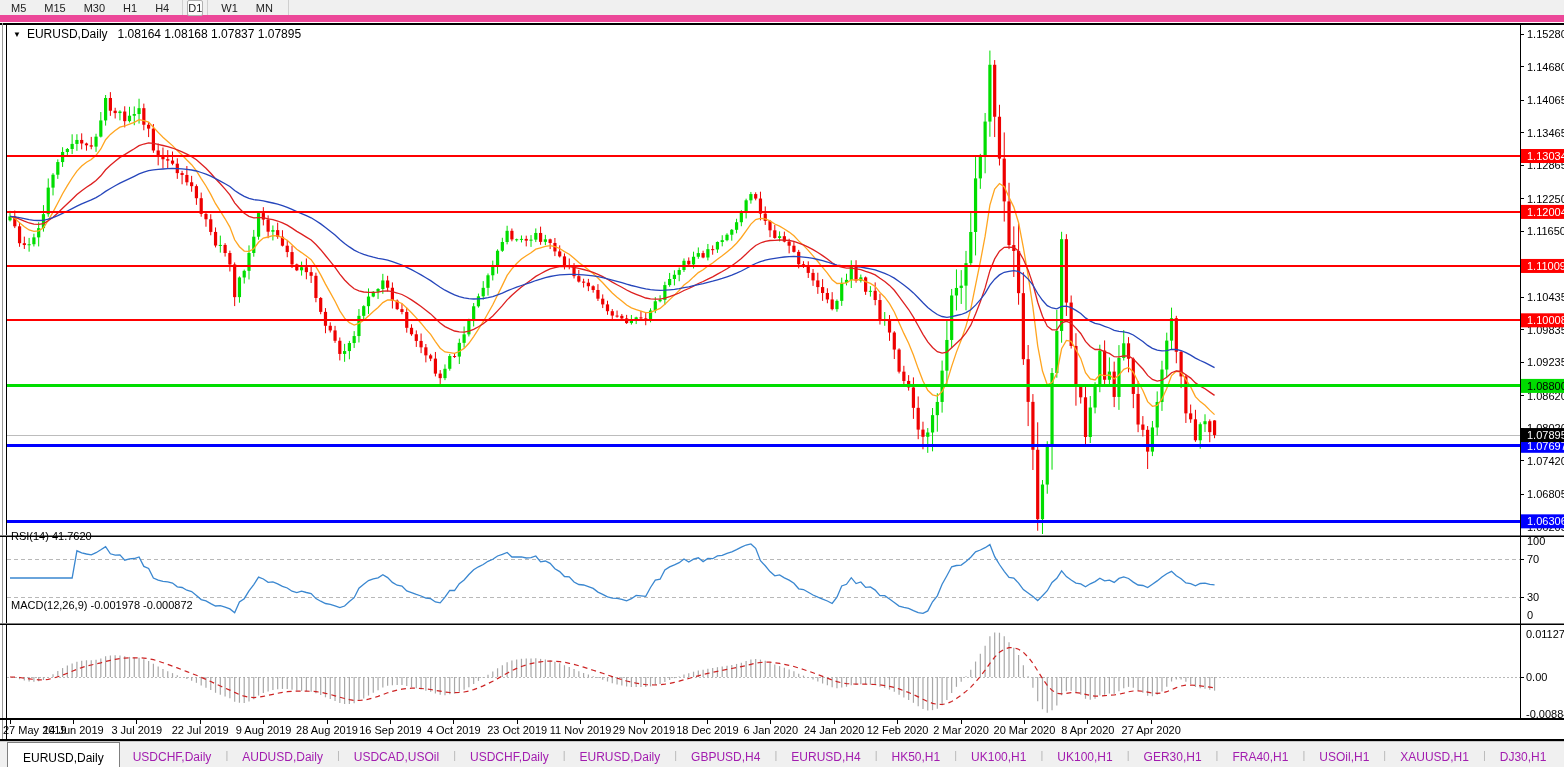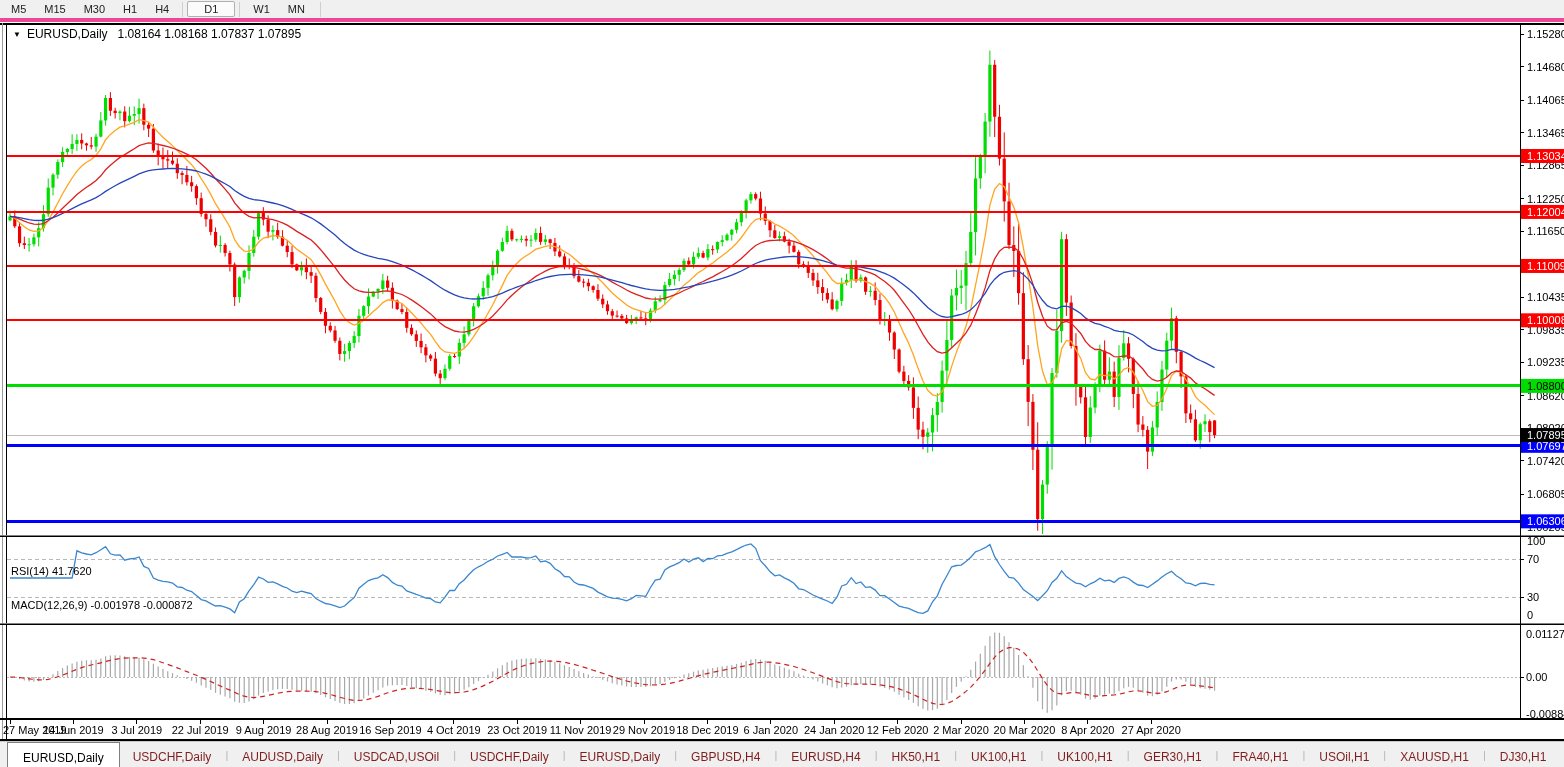--- a/index.html
+++ b/index.html
@@ -1,30 +1,30 @@
 <!DOCTYPE html>
 <html><head>
 <meta charset="utf-8">
 <style>
   html,body{margin:0;padding:0}
   body{width:1564px;height:767px;background:#f0f0f0;font-family:"Liberation Sans",sans-serif;overflow:hidden;position:relative}
-  .toolbar{position:absolute;left:0;top:0;width:1564px;height:22px;background:#f0f0f0;display:flex;align-items:center;padding-left:2px;box-sizing:border-box;border-bottom:4px solid #ec4899}
+  .toolbar{position:absolute;left:0;top:0;width:1564px;height:22px;background:#f0f0f0;display:flex;align-items:center;padding-left:2px;box-sizing:border-box;border-bottom:7px solid #ec4899}
   .tf{font-size:11px;color:#222;padding:2px 9px;cursor:default;white-space:nowrap}
-  .tf.active{border:1px solid #b0b0b0;background:#fbfbfb;border-radius:2px;padding:1px 16px}
+  .tf.active{border:1px solid #b0b0b0;background:#fbfbfb;border-radius:2px;padding:1px 0}
   .tf-sep{width:1px;height:15px;background:#cfcfcf;margin:0 4px}
   .chartarea{position:absolute;left:0;top:22px;width:1564px;height:719px;background:#fff}
   #chart-svg{position:absolute;left:0;top:0}
   .chart-title{position:absolute;left:13px;top:5px;font-size:12px;color:#000;display:flex;align-items:center;white-space:nowrap}
   .chart-title .menu-arrow{font-size:8px;margin-right:6px;color:#000}
   .chart-title .sym{margin-right:10px}
   .ind-label{position:absolute;left:11px;font-size:11px;color:#000;white-space:nowrap}
-  #rsi-label{top:543px}
+  #rsi-label{top:508px}
   #macd-label{top:577px}
   .tabbar{position:absolute;left:0;top:741px;width:1564px;height:26px;background:#f0f0f0;display:flex;align-items:stretch;padding-left:7px;box-sizing:border-box;border-top:1px solid #c8c8c8}
-  .tab{font-size:12px;color:#7f1d1d;padding:5px 13px 0;white-space:nowrap;cursor:default;display:flex;align-items:center;height:20px}
+  .tab{font-size:12px;color:#a21caf;padding:5px 13px 0;white-space:nowrap;cursor:default;display:flex;align-items:center;height:20px}
   .tab.active{background:#fff;color:#000;border:1px solid #7f7f7f;border-bottom:none;height:21px;padding:4px 15px 0}
   .tabpipe{color:#b5b5b5;font-size:11px;align-self:center;padding:0 1px}
   .tabnav{margin-left:auto;display:flex;gap:12px;padding:0 16px;color:#555;font-size:9px;align-items:center}
 </style>
 </head>
 <body>
 
 <div class="toolbar" id="toolbar">
     <div class="tf">M5</div>
     <div class="tf">M15</div>

